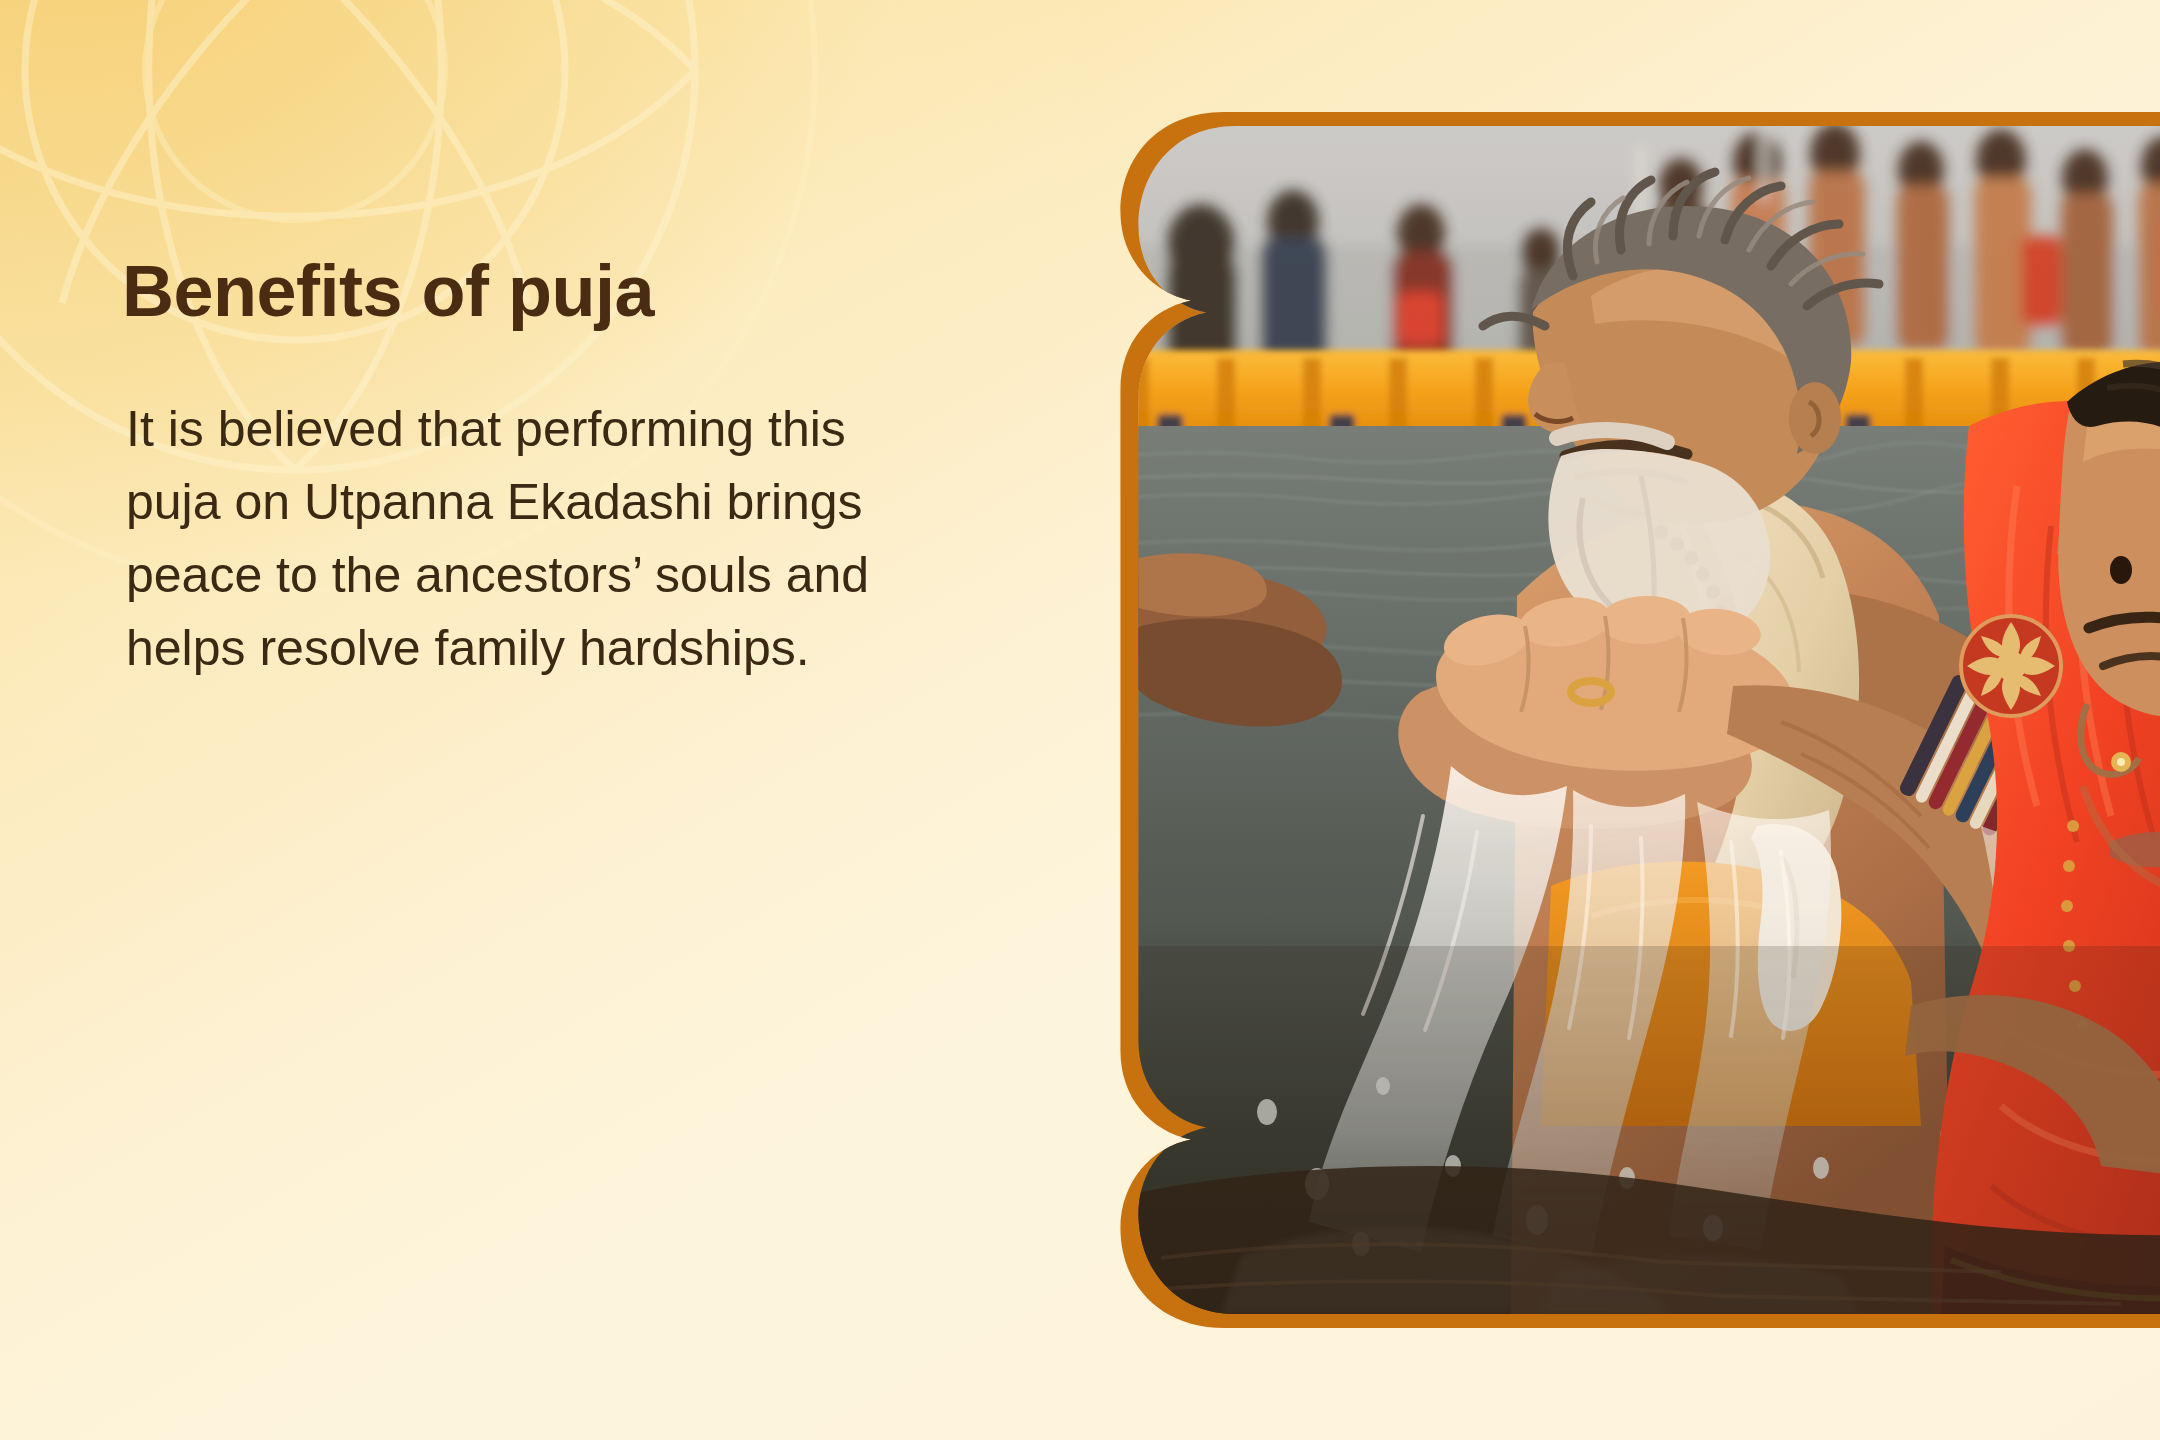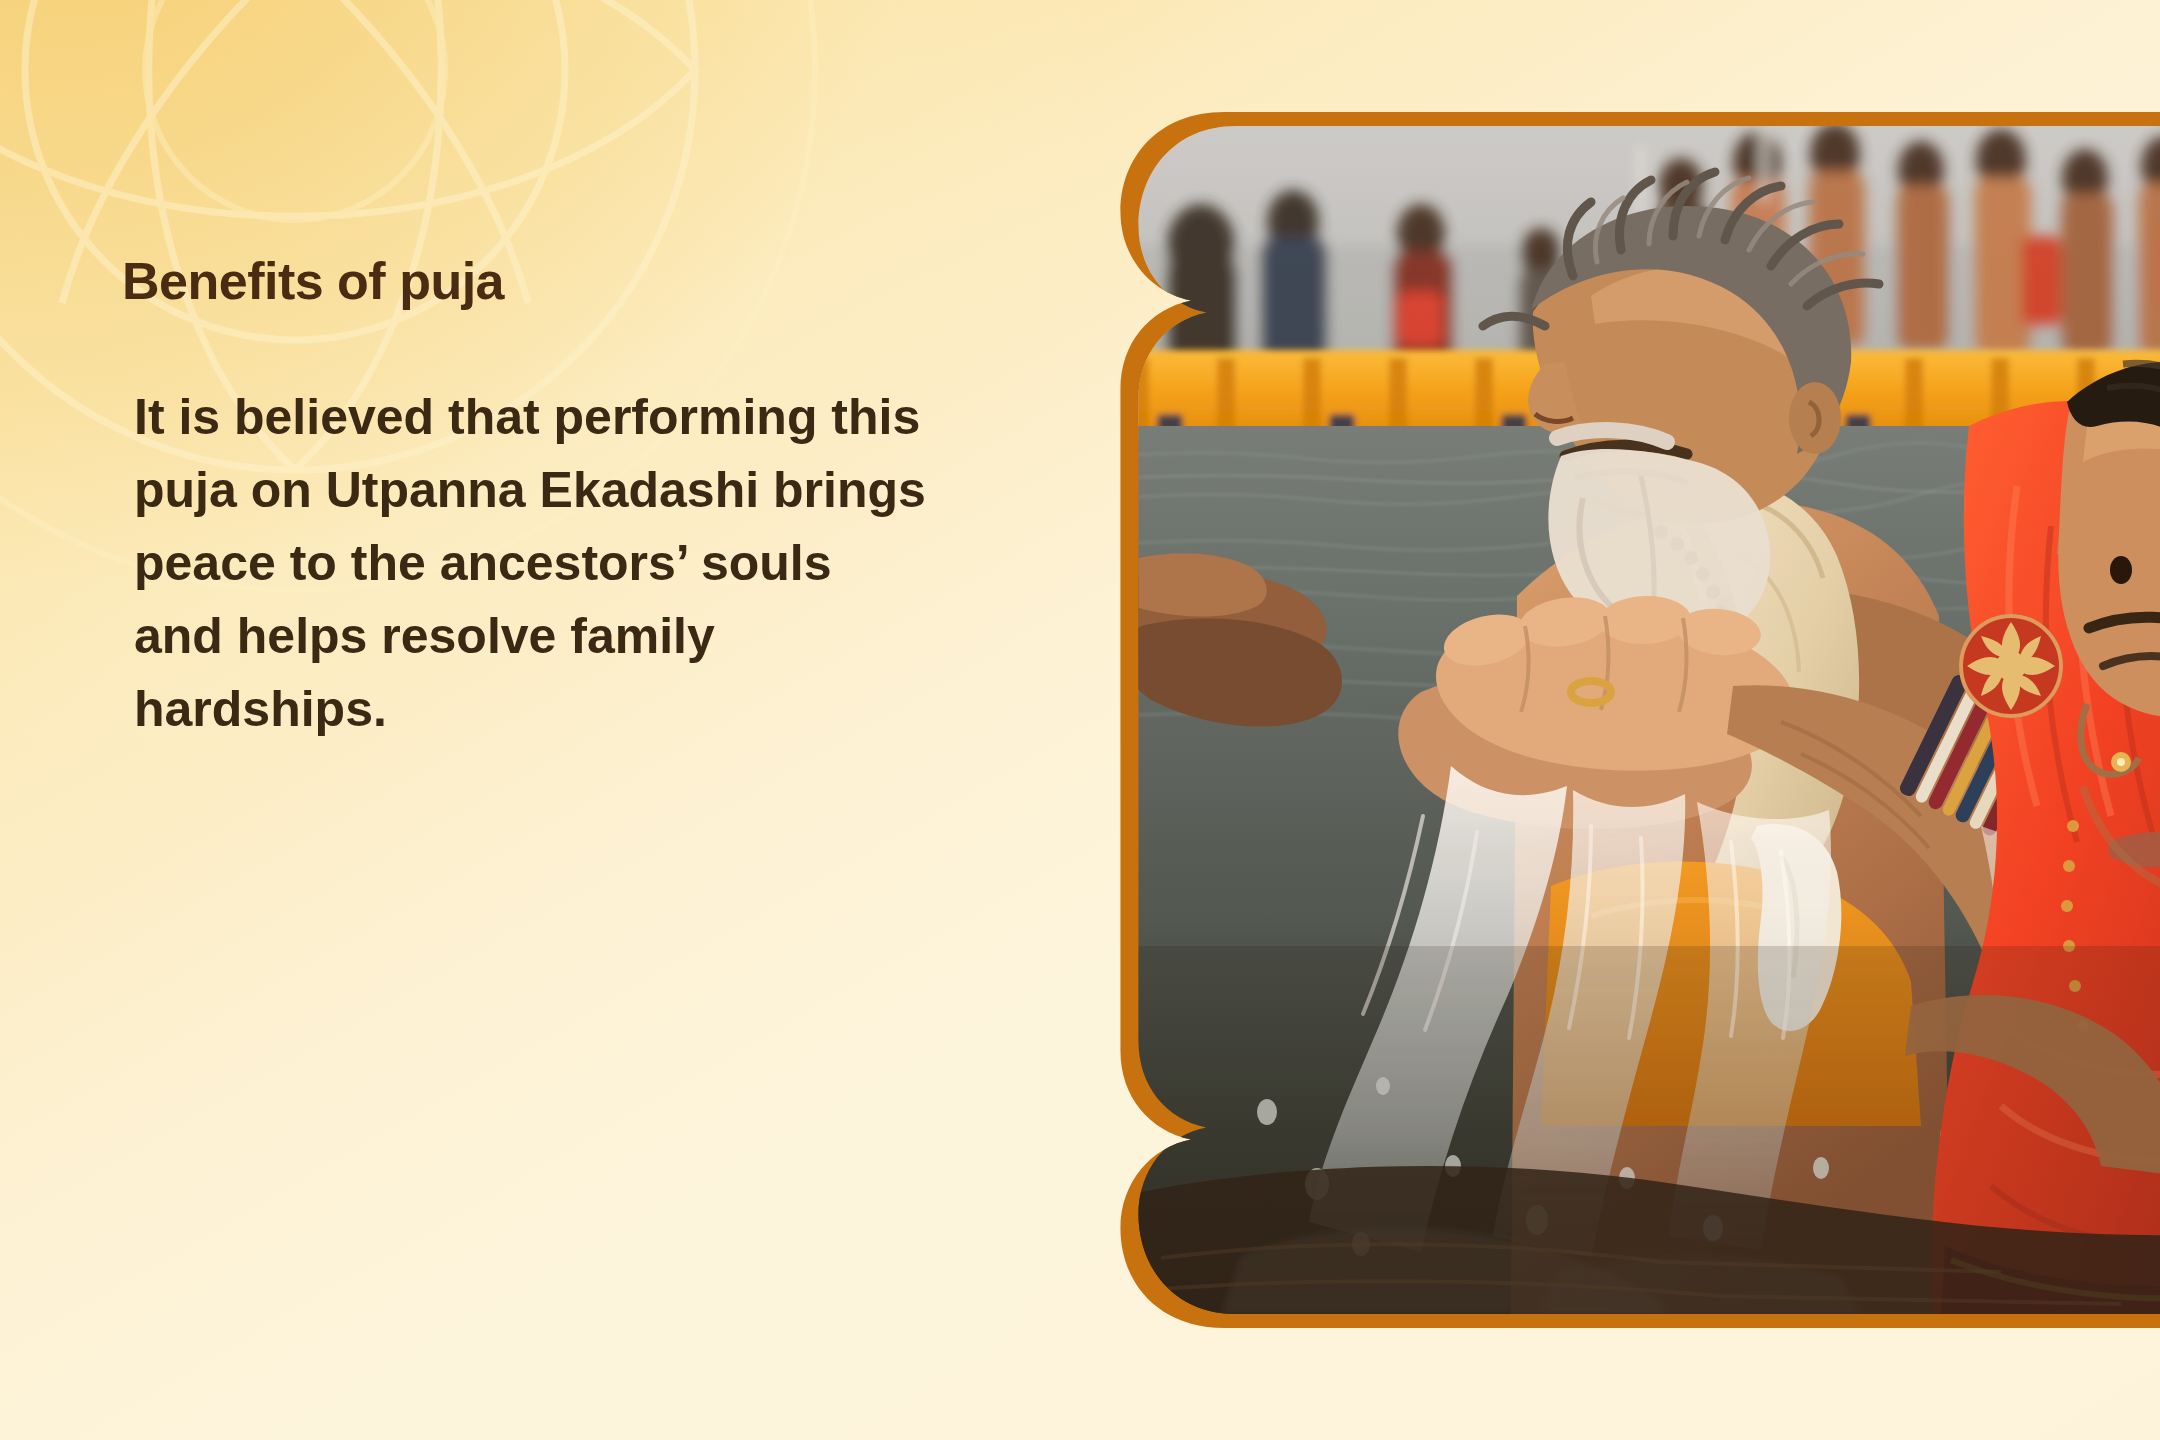--- a/index.html
+++ b/index.html
@@ -56,32 +56,32 @@
 
   
   .text-col {
     position: absolute;
     left: 122px;
     top: 255px;
     width: 820px;
   }
   .headline {
     margin: 0;
-    font-size: 52px;
+    font-size: 72px;
     line-height: 1.0;
     font-weight: 700;
     letter-spacing: -0.5px;
     color: #4A2C12;
   }
   .body-copy {
-    margin: 12px;
+    margin: 4px;
     padding-top: 62px;
     font-size: 50px;
     line-height: 1.46;
-    font-weight: 700;
+    font-weight: 400;
     color: #3B2914;
     max-width: 810px;
   }
 
   
   .photo-frame {
     position: absolute;
     left: 1107px;
     top: 112px;
     width: 1120px;       

